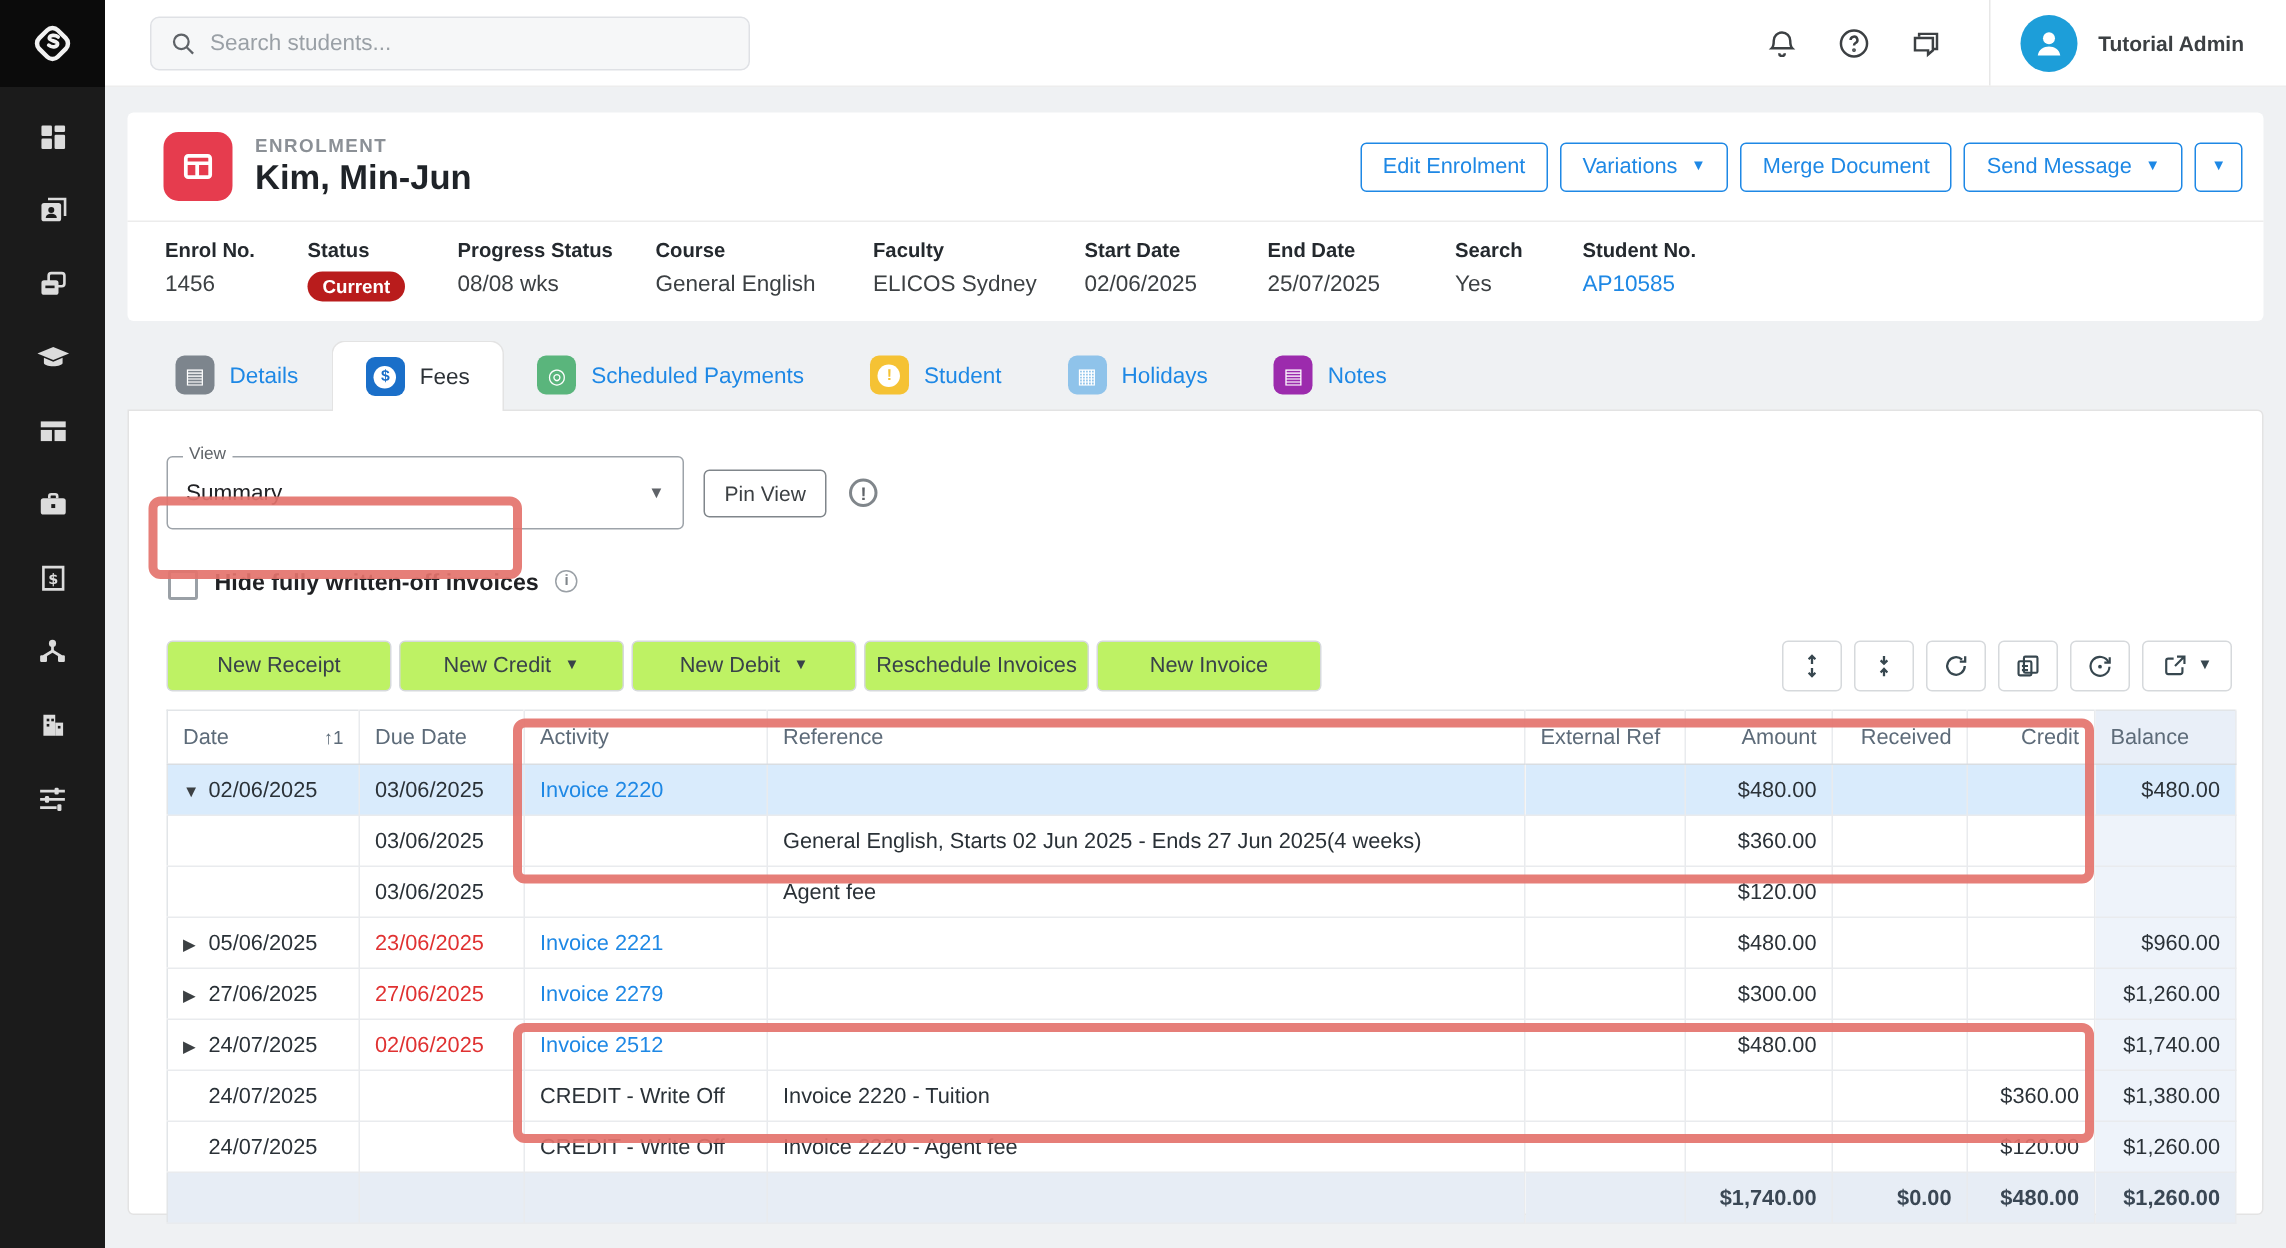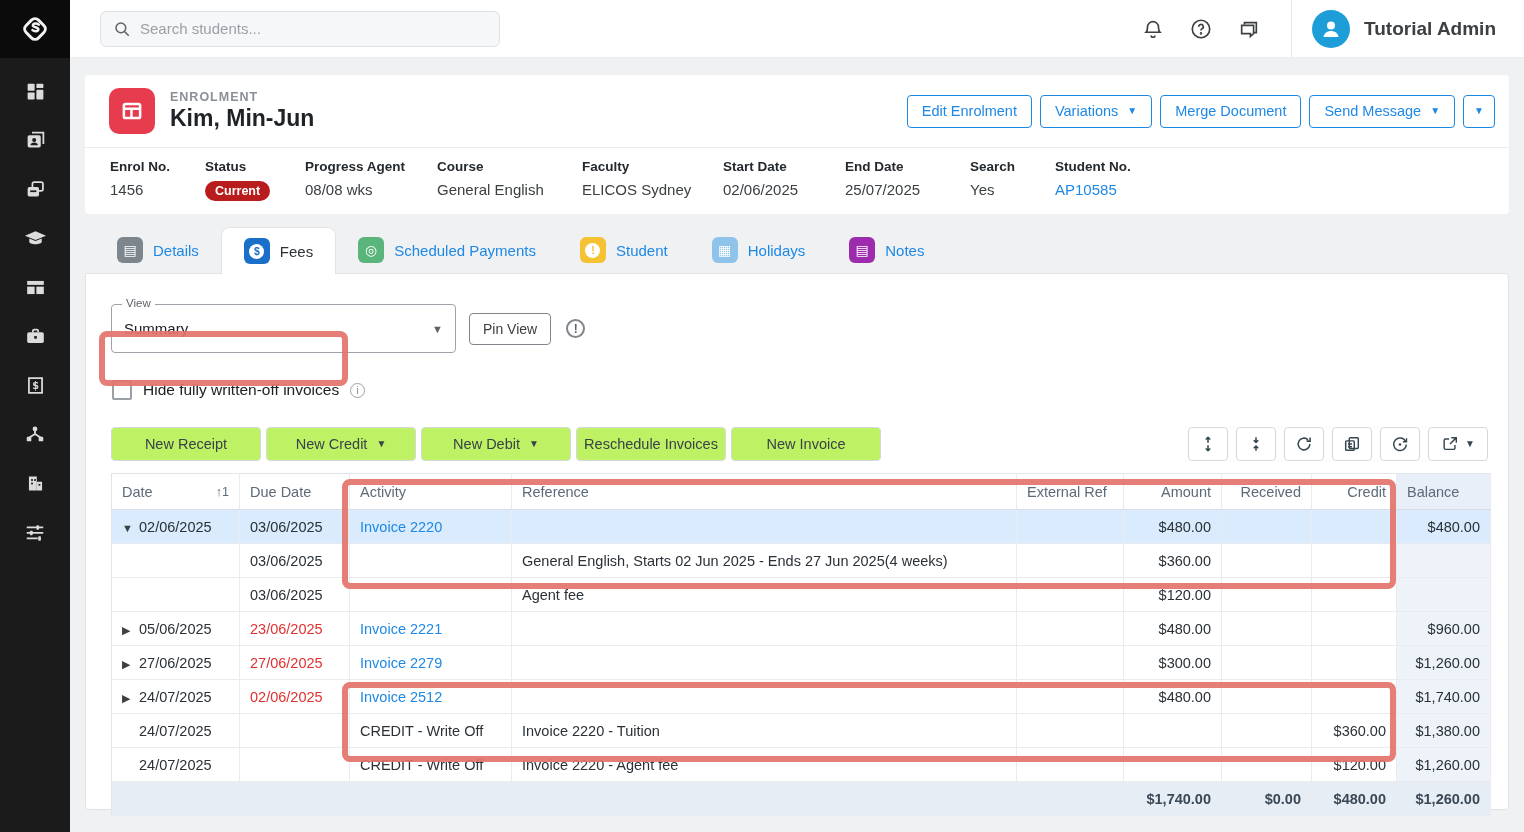--- a/index.html
+++ b/index.html
@@ -14,21 +14,21 @@
 
   
   .topbar { margin-left:70px; height:58px; background:#fff; border-bottom:1px solid #ededed; display:flex; align-items:center; padding-left:30px; }
   .search { width:400px; height:36px; background:#f6f7f8; border:1px solid #dfe1e5; border-radius:6px; display:flex; align-items:center; padding:0 12px; gap:9px; }
   .search input { border:none; background:transparent; outline:none; font-size:15px; color:#333; width:100%; font-family:inherit; }
   .search input::placeholder { color:#9aa0a6; }
   .top-right { margin-left:auto; display:flex; align-items:center; height:100%; }
   .tico-btn { width:24px; height:24px; margin:0 12px; display:flex; align-items:center; justify-content:center; cursor:pointer; }
   .top-divider { width:1px; align-self:stretch; background:#e7e7e7; margin:0 20px 0 18px; }
   .avatar { width:38px; height:38px; border-radius:50%; background:#1d9ed9; display:flex; align-items:center; justify-content:center; }
-  .user-name { margin:0 28px 0 14px; font-size:19px; font-weight:700; color:#3c4043; }
+  .user-name { margin:0 28px 0 14px; font-size:14px; font-weight:700; color:#3c4043; }
 
   
   .main { margin-left:70px; padding:17px 15px 0 15px; }
   .card { background:#fff; border-radius:4px; }
   .card-top { display:flex; align-items:center; height:72px; padding:0 14px 0 24px; }
   .enr-ico { width:46px; height:46px; border-radius:10px; background:#e63c4e; display:flex; align-items:center; justify-content:center; }
   .title-block { margin-left:15px; }
   .ent-label { font-size:12.5px; color:#8b9096; letter-spacing:.08em; font-weight:700; }
   .student-name { font-size:23px; font-weight:700; color:#1f2328; margin-top:1px; }
   .hdr-actions { margin-left:auto; display:flex; gap:8px; }
@@ -52,21 +52,21 @@
   .tico .ring { width:15px; height:15px; border-radius:50%; background:#fff; display:flex; align-items:center; justify-content:center; font-size:10.5px; font-weight:700; }
 
   
   .panel { background:#fff; border:1px solid #e3e3e3; border-radius:0 4px 4px 4px; height:537px; position:relative; z-index:1; }
   .view-row { display:flex; align-items:center; margin:30px 0 0 25px; }
   .select { width:345px; height:49px; border:1px solid #9da3a9; border-radius:4px; position:relative; display:flex; align-items:center; padding:0 12px; font-size:15px; color:#202124; cursor:pointer; }
   .select .flabel { position:absolute; top:-8px; left:10px; background:#fff; padding:0 4px; font-size:11.5px; color:#5f6368; }
   .select .arrow { margin-left:auto; color:#5f6368; font-size:11px; }
   .pin { margin-left:13px; height:32px; border:1px solid #80868b; border-radius:4px; background:#fff; padding:0 13px; font-size:14px; color:#3c4043; cursor:pointer; font-family:inherit; }
   .info-big { margin-left:15px; width:19px; height:19px; border:2px solid #80868b; border-radius:50%; display:flex; align-items:center; justify-content:center; font-size:12px; color:#5f6368; font-weight:700; }
-  .chk-row { display:flex; align-items:center; margin:27px 0 0 26px; gap:11px; }
+  .chk-row { display:flex; margin:27px 0 0 26px; gap:11px;font-weight:bold; }
   .cb { width:20px; height:20px; border:2px solid #9aa0a6; border-radius:2px; background:#fff; cursor:pointer; }
   .chk-label { font-size:15.5px; color:#202124; }
   .info-sm { width:15px; height:15px; border:1.5px solid #9aa0a6; border-radius:50%; font-size:10px; color:#80868b; display:flex; align-items:center; justify-content:center; }
 
   .actions-row { display:flex; margin:27px 20px 0 25px; gap:5px; align-items:center; }
   .abtn { width:150px; height:34px; border:1px solid #d6d9dc; border-radius:4px; background:#bef264; font-size:14.5px; color:#394249; display:flex; align-items:center; justify-content:center; gap:9px; cursor:pointer; font-family:inherit; }
   .toolbar { margin-left:auto; display:flex; gap:8px; }
   .ibtn { width:40px; height:34px; border:1px solid #d6d9dc; border-radius:4px; background:#fff; display:flex; align-items:center; justify-content:center; color:#37474f; cursor:pointer; gap:6px; }
   .ibtn.wide { width:60px; }
 
@@ -286,21 +286,21 @@
     <div class="card-info">
       <div class="f" style="width:95px">
           <div class="lb">Enrol No.</div>
           <div class="vl">1456</div>
         </div>
       <div class="f" style="width:100px">
           <div class="lb">Status</div>
           <div><span class="badge-green">Current</span></div>
         </div>
       <div class="f" style="width:132px">
-          <div class="lb">Progress Agent</div>
+          <div class="lb">Progress Status</div>
           <div class="vl">08/08 wks</div>
         </div>
       <div class="f" style="width:145px">
           <div class="lb">Course</div>
           <div class="vl">General English</div>
         </div>
       <div class="f" style="width:141px">
           <div class="lb">Faculty</div>
           <div class="vl">ELICOS Sydney</div>
         </div>

